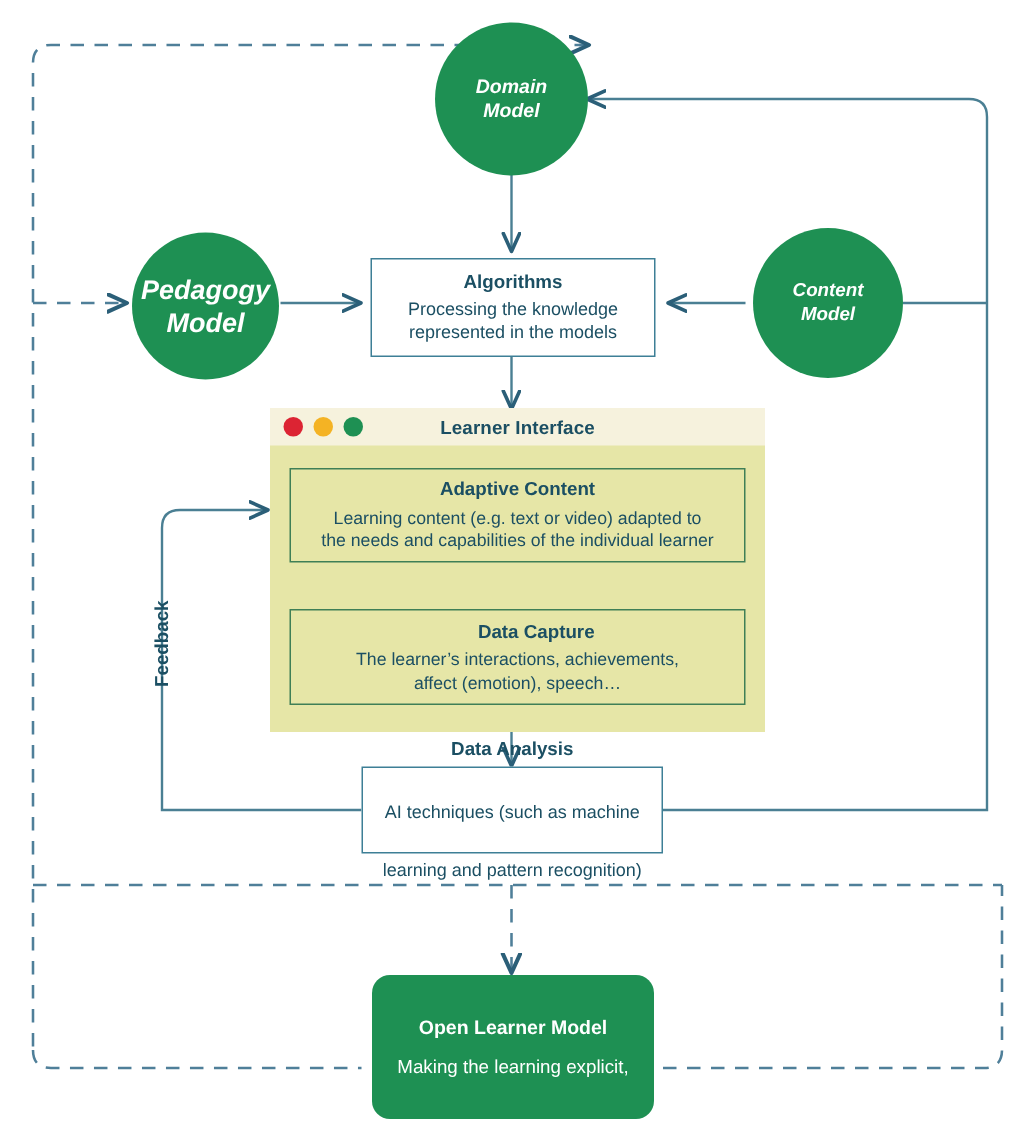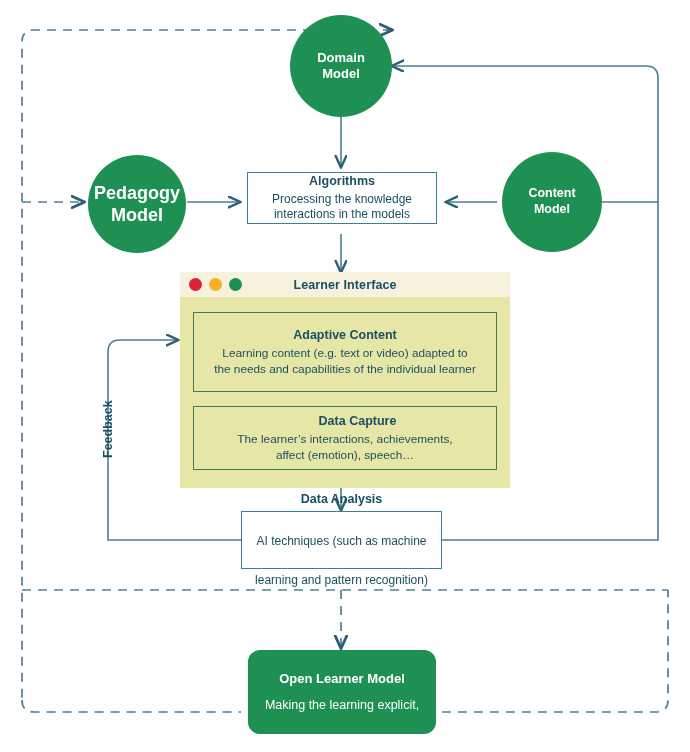--- a/index.html
+++ b/index.html
@@ -7,21 +7,21 @@
   #stage{position:absolute;left:0;top:0;width:690px;height:752px;}
   #svgroot{position:absolute;left:0;top:0;width:690px;height:752px;}
 
   .node{position:absolute;box-sizing:border-box;}
 
   
   .circle{
     border-radius:50%;
     background:#1e9053;
     display:flex;align-items:center;justify-content:center;
-    text-align:center;color:#ffffff;font-weight:bold;line-height:1.25;
+    text-align:center;color:#ffffff;font-weight:bold;line-height:1.25;font-style:italic;
   }
   .circle .ttl{display:block;}
 
   
   .box{
     background:#ffffff;
     border:1.4px solid #3d7f96;
     display:flex;flex-direction:column;align-items:center;justify-content:center;
     text-align:center;color:#1b4f63;line-height:1.3;
   }
@@ -140,55 +140,55 @@
     </span>
   </div>
 
   <div class="node circle" style="left:502px;top:152px;width:100px;height:100px;font-size:12.5px;">
     <span>
       <span class="ttl">Content</span>
       <span class="ttl">Model</span>
     </span>
   </div>
 
-  <div class="node box" style="left:247px;top:172px;width:190px;height:52px;font-size:12px;">
+  <div class="node box" style="left:247px;top:172px;width:190px;height:66px;font-size:12px;">
     <span class="ttl" style="font-size:12.5px;">Algorithms</span>
     <span class="sub">Processing the knowledge</span>
-    <span class="sub">interactions in the models</span>
+    <span class="sub">represented in the models</span>
   </div>
 
   <div class="node window" style="left:180px;top:272px;width:330px;height:216px;">
     <div class="titlebar">
       <div class="dots">
         <span class="dot red"></span>
         <span class="dot yellow"></span>
         <span class="dot green"></span>
       </div>
       <span class="wtitle">Learner Interface</span>
     </div>
 
-    <div class="innerbox" style="left:13px;top:40px;width:304px;height:80px;font-size:11.8px;align-items:center;">
+    <div class="innerbox" style="left:13px;top:40px;width:304px;height:63px;font-size:11.8px;align-items:center;">
       <span class="ttl" style="font-size:12.5px;">Adaptive Content</span>
       <span>Learning content (e.g. text or video) adapted to</span>
       <span>the needs and capabilities of the individual learner</span>
     </div>
 
     <div class="innerbox" style="left:13px;top:134px;width:304px;height:64px;font-size:11.8px;">
       <span class="ttl" style="font-size:12.5px;padding-left:25px;">Data Capture</span>
       <span>The learner’s interactions, achievements,</span>
       <span>affect (emotion), speech…</span>
     </div>
   </div>
 
   <div class="node box" style="left:241px;top:511px;width:201px;height:58px;font-size:12px;gap:24px;">
     <span class="ttl" style="font-size:12.5px;">Data Analysis</span>
     <span class="sub">AI techniques (such as machine</span>
     <span class="sub">learning and pattern recognition)</span>
   </div>
 
-  <div class="node rrect" style="left:248px;top:650px;width:188px;height:84px;font-size:12.5px;align-items:center;">
+  <div class="node rrect" style="left:248px;top:650px;width:188px;height:96px;font-size:12.5px;align-items:center;">
     <span class="ttl" style="font-size:13px;">Open Learner Model</span>
     <span>Making the learning explicit,</span>
   </div>
 
   <div class="fblabel" style="left:101px;top:458px;">Feedback</div>
 
 </div>
 
 </body></html>

